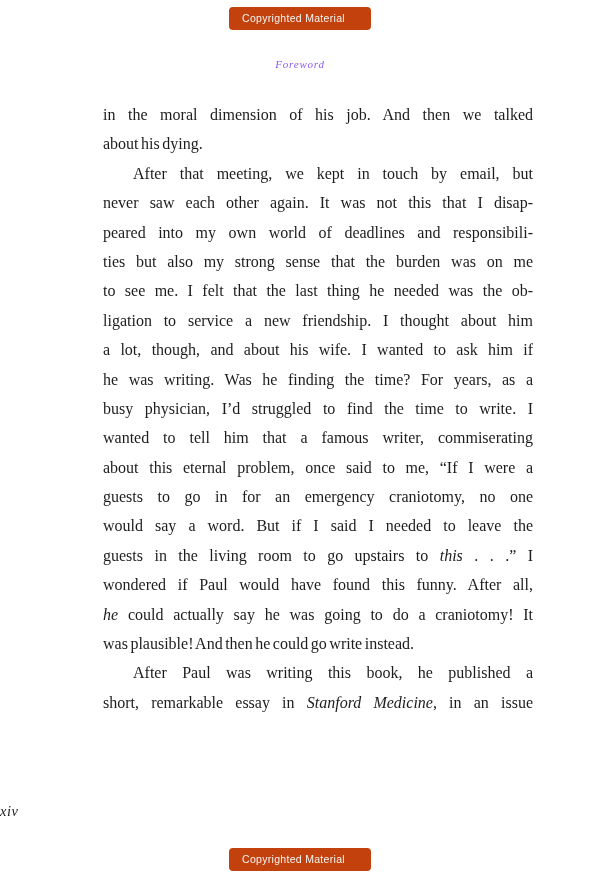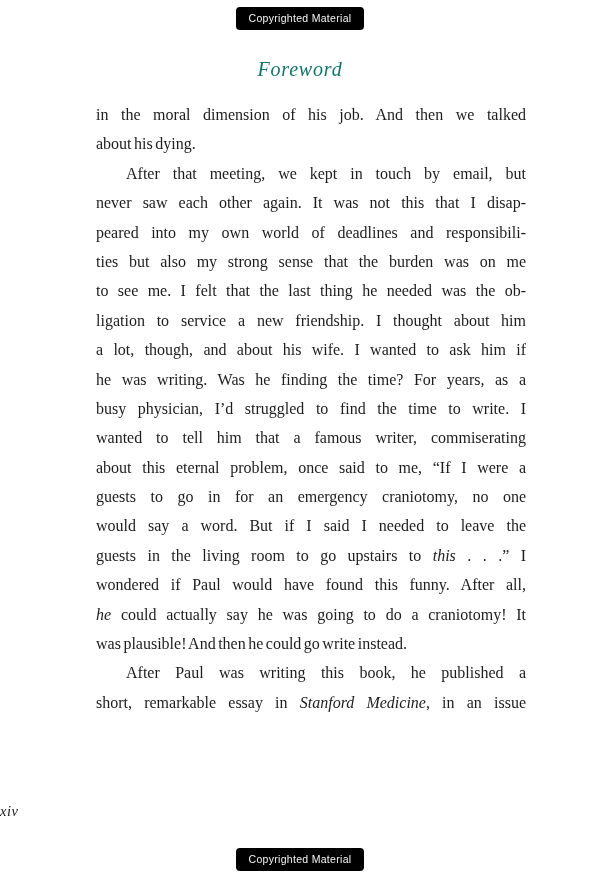--- a/index.html
+++ b/index.html
@@ -19,43 +19,43 @@
   .badge-wrap {
     position: absolute;
     left: 0;
     width: 100%;
     text-align: center;
   }
   .badge-wrap.top { top: 7px; }
   .badge-wrap.bottom { top: 848px; }
   .badge {
     display: inline-block;
-    background: #000000;
+    background: #c2410c;
     color: #f5f5f5;
     font-family: "Liberation Sans", sans-serif;
     font-size: 10.5px;
     letter-spacing: 0.3px;
-    padding: 5px 13px 6px 13px;
+    padding: 5px 26px 6px 13px;
     border-radius: 4px;
   }
   .chapter-header {
     position: absolute;
     top: 58px;
     left: 0;
     width: 100%;
     text-align: center;
     font-style: italic;
-    font-size: 20px;
+    font-size: 11px;
     letter-spacing: 0.8px;
-    color: #0f766e;
+    color: #8b5cf6;
   }
   .body-text {
     position: absolute;
     top: 100px;
-    left: 96px;
+    left: 103px;
     width: 430px;
     font-size: 16px;
     word-spacing: -1.5px;
     color: #1c1c1c;
   }
   .line {
     line-height: 29.4px;
     height: 29.4px;
     overflow: hidden;
     text-align: justify;

